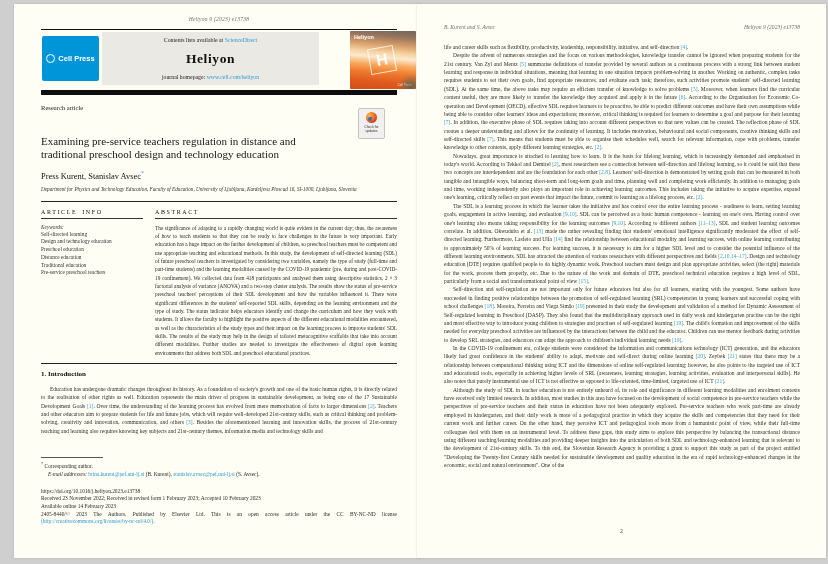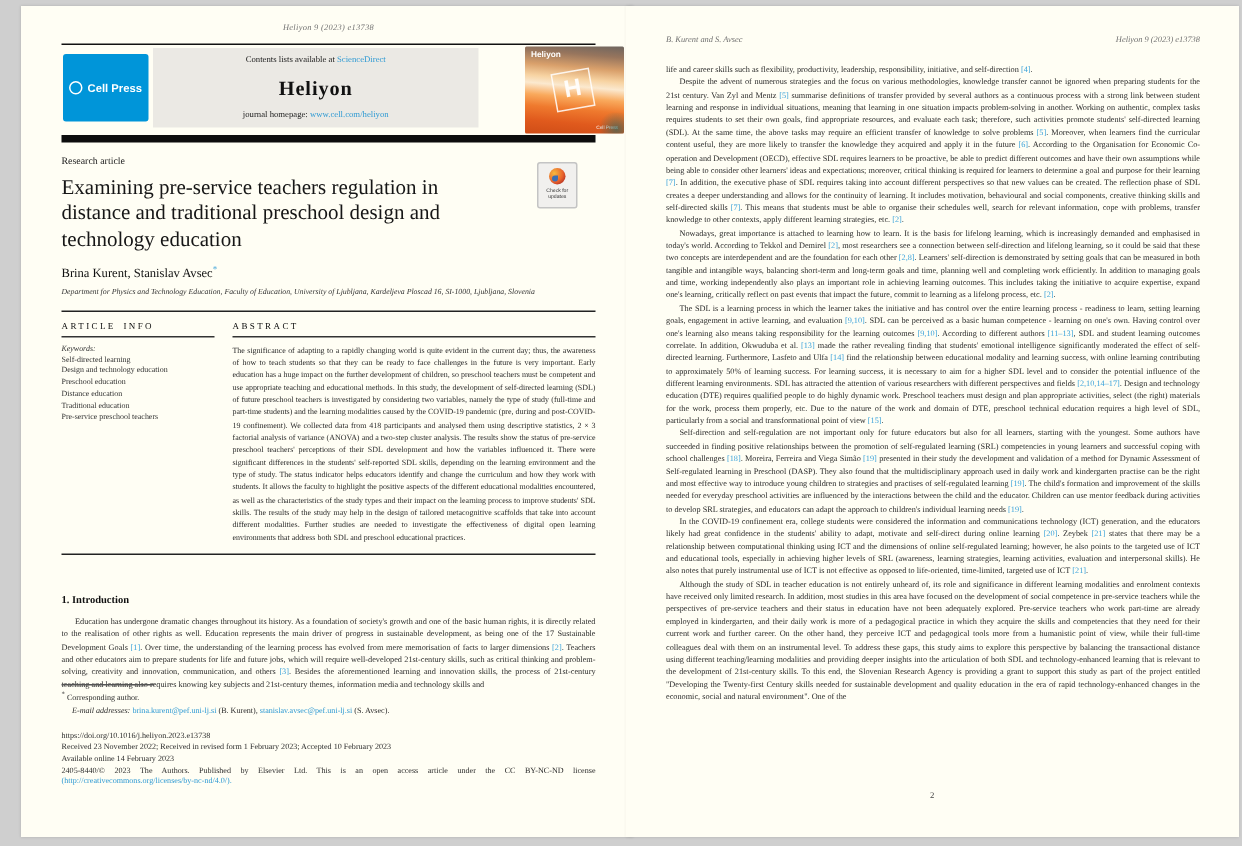--- a/index.html
+++ b/index.html
@@ -35,21 +35,21 @@
   .cover-title { position:absolute; left:4px; top:3px; color:#fff; font-size:5.5px; font-weight:bold; font-family:"Liberation Sans",sans-serif; }
   .cover-h { position:absolute; left:19px; top:16px; width:26px; height:26px; border:1.6px solid rgba(255,255,255,.85);
              transform:rotate(-10deg); display:flex; align-items:center; justify-content:center; }
   .cover-h span { color:rgba(255,255,255,.92); font-size:16px; font-weight:bold; font-family:"Liberation Sans",sans-serif; }
   .cover-brand { position:absolute; right:4px; bottom:2px; color:rgba(255,255,255,.9); font-size:3.2px; font-family:"Liberation Sans",sans-serif; }
 
   .thick-bar { height:4.5px; background:#0d0d0d; margin-top:2px; }
 
   .meta-row { position:relative; }
   .article-type { margin-top:9px; font-size:6.6px; color:#222; }
-  .article-title { margin-top:6px; font-size:14px; line-height:1.25; color:#161616; width:300px; font-weight:500; }
+  .article-title { margin-top:24px; font-size:11px; line-height:1.25; color:#161616; width:300px; font-weight:500; }
   .check-badge { position:absolute; right:12px; top:4px; width:27px; height:31px; background:#f1f0ee;
                  border:.5px solid #c4c4c4; border-radius:2px; display:flex; flex-direction:column; align-items:center; padding-top:3px; }
   .check-circ { width:11px; height:11px; border-radius:50%;
                 background:radial-gradient(circle at 32% 32%, #f6b93f, #e8622c 55%, #a32020 90%); position:relative; }
   .check-circ::after { content:""; position:absolute; left:1.5px; bottom:1.5px; width:4px; height:4px; border-radius:50% 0 50% 50%;
                        background:#3c6fb4; }
   .check-label { font-size:3.4px; line-height:1.2; text-align:center; margin-top:2px; color:#333; font-family:"Liberation Sans",sans-serif; }
 
   .authors { margin-top:8px; font-size:8.4px; color:#111; }
   .author-mark { color:#3aa2da; font-size:6px; vertical-align:super; }
@@ -61,21 +61,21 @@
   .info-col { width:102px; flex:none; }
   .abs-col { flex:1; }
   .sec-head { font-size:6px; letter-spacing:1.6px; word-spacing:2px; color:#111; }
   .sec-head-rule { border-top:.7px solid #333; margin:3px 0 5px 0; }
   .kw-label { font-size:5.3px; font-style:italic; color:#333; margin-bottom:1px; }
   .kw-item { font-size:5.3px; line-height:1.45; color:#333; }
   .abs-text { font-size:5.3px; line-height:1.57; text-align:justify; color:#2b2b2b; }
 
   .rule-2 { border-top:.9px solid #222; margin-top:6px; }
 
-  .intro-head { margin-top:26px; font-size:7px; font-weight:bold; color:#111; }
+  .intro-head { margin-top:6px; font-size:7px; font-weight:bold; color:#111; }
   .intro-text { margin-top:7px; font-size:5.5px; line-height:1.52; text-align:justify; text-indent:9px; color:#2b2b2b; }
 
   .lp-footer { position:absolute; left:27px; right:25px; bottom:32px; }
   .fn-rule { width:62px; border-top:.6px solid #555; margin-bottom:3px; }
   .fn-line { font-size:5.4px; line-height:1.45; color:#2b2b2b; }
   .fn-line .star { font-size:4.5px; vertical-align:super; }
   .fn-email { text-indent:7px; }
   .fn-email em { font-style:italic; }
   .imprint { margin-top:9px; }
   .imprint div { font-size:5.4px; line-height:1.42; color:#2b2b2b; }
@@ -127,21 +127,21 @@
       <div class="meta-row">
         <div class="article-type">Research article</div>
         <div class="article-title">Examining pre-service teachers regulation in distance and traditional preschool design and technology education</div>
         <div class="check-badge">
           <span class="check-circ"></span>
           <span class="check-label">Check for updates</span>
         </div>
       </div>
 
       <div class="authors">
-        <span>Brina Kurent, Stanislav Avsec</span><span class="author-mark">*</span>
+        <span>Press Kurent, Stanislav Avsec</span><span class="author-mark">*</span>
       </div>
       <div class="affiliation">Department for Physics and Technology Education, Faculty of Education, University of Ljubljana, Kardeljeva Ploscad 16, SI-1000, Ljubljana, Slovenia</div>
 
       <div class="rule"></div>
 
       <div class="info-abs">
         <div class="info-col">
           <div class="sec-head">ARTICLE INFO</div>
           <div class="sec-head-rule"></div>
           <div class="kw-label">Keywords:</div>

